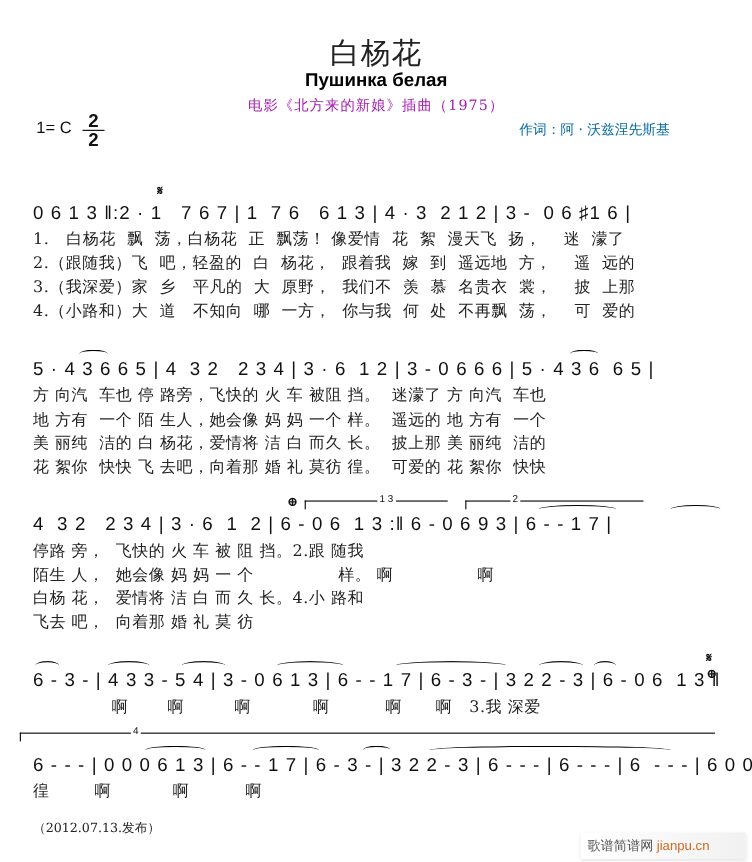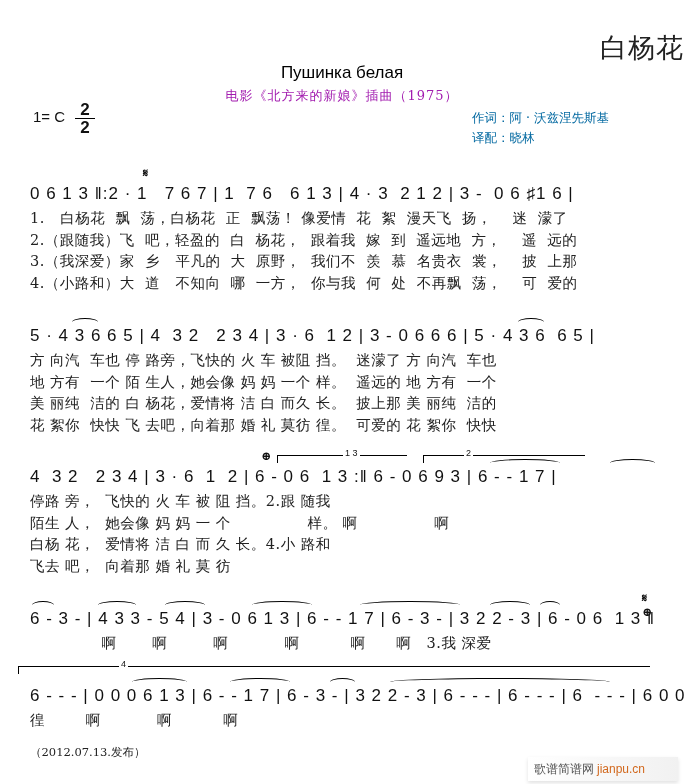--- a/index.html
+++ b/index.html
@@ -1,22 +1,22 @@
 <!DOCTYPE html>
 <html><head>
 <meta charset="utf-8">
 <style>
   * { margin: 0; padding: 0; box-sizing: border-box; }
   html, body { width: 684px; height: 784px; background: #ffffff; overflow: hidden; }
   body { position: relative; font-family: "Liberation Sans", "DejaVu Sans", sans-serif; color: #111; }
 
-  .title { position: absolute; left: 0; width: 684px; top: 30px; text-align: right;
+  .title { position: absolute; left: 0; width: 684px; top: 30px; text-align: center;
            font-family: "DejaVu Sans", sans-serif; font-size: 27px; font-weight: 300; color: #222; letter-spacing: 1px; }
   .subtitle-ru { position: absolute; left: 0; width: 684px; top: 63px; text-align: center;
-           font-family: "Liberation Sans", sans-serif; font-size: 17px; font-weight: normal; color: #000; }
+           font-family: "Liberation Sans", sans-serif; font-size: 17px; font-weight: bold; color: #000; }
   .source { position: absolute; left: 0; width: 684px; top: 87px; text-align: center;
            font-family: "DejaVu Serif", serif; font-size: 13px; color: #a21caf; letter-spacing: 1px; }
 
   .key { position: absolute; left: 33px; top: 108px; font-size: 15px; font-family: "Liberation Sans", sans-serif; }
   .timesig { position: absolute; left: 75px; top: 101px; width: 20px; text-align: center;
              font-family: "Liberation Sans", sans-serif; font-weight: bold; font-size: 17px; line-height: 17px; }
   .timesig .num { border-bottom: 1.5px solid #000; display: block; }
   .timesig .den { display: block; }
 
   .credits { position: absolute; left: 472px; top: 108px; font-family: "DejaVu Serif", serif; font-size: 12.5px; color: #0369a1; line-height: 20px; }
@@ -47,21 +47,20 @@
 <div class="source">电影《北方来的新娘》插曲（1975）</div>
 
 <div class="key">1= C</div>
 <div class="timesig">
   <span class="num">2</span>
   <span class="den">2</span>
 </div>
 
 <div class="credits">
   <div class="row"><span>作词：</span><span>阿 · 沃兹涅先斯基</span></div>
-  <div class="row"><span>译配：</span><span>晓林</span></div>
 </div>
 
 <div class="system" style="top:180px;">
   <div class="mark" style="left:113px; top:-14px;">𝄋</div>
   <div class="notes"><span style="left:0;">0 6 1 3 ‖:2 · 1   7 6 7 | 1  7 6   6 1 3 | 4 · 3  2 1 2 | 3 -  0 6 ♯1 6 |</span></div>
   <div class="lyric">1.   白杨花  飘  荡，白杨花  正  飘荡！ 像爱情  花  絮  漫天飞  扬，    迷  濛了</div>
   <div class="lyric">2.（跟随我）飞  吧，轻盈的  白  杨花，  跟着我  嫁  到  遥远地  方，    遥  远的</div>
   <div class="lyric">3.（我深爱）家  乡   平凡的  大  原野，  我们不  羡  慕  名贵衣  裳，    披  上那</div>
   <div class="lyric">4.（小路和）大  道   不知向  哪  一方，  你与我  何  处  不再飘  荡，    可  爱的</div>
 </div>

